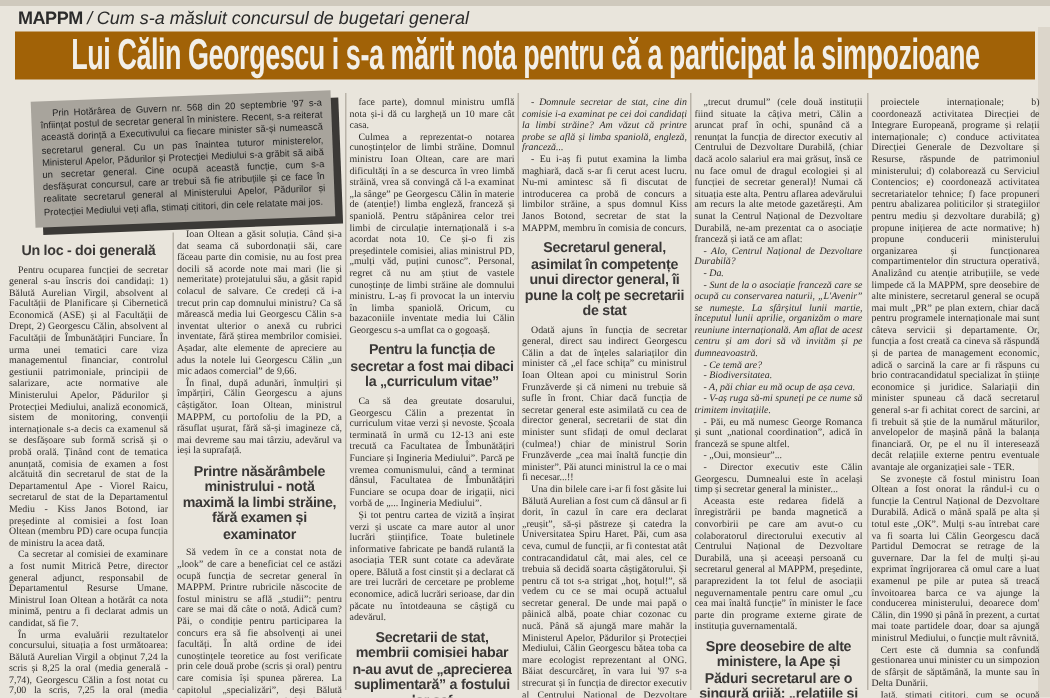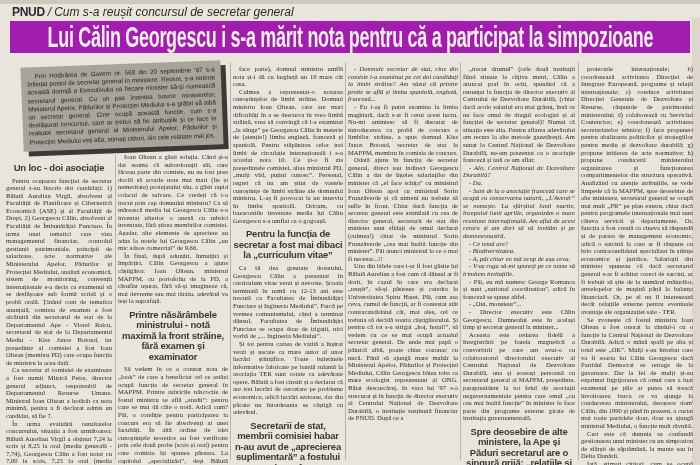--- a/index.html
+++ b/index.html
@@ -13,21 +13,21 @@
   .topbar { position:absolute; left:0; top:0; width:700px; height:4px; background:#cfc9bd; }
   .kicker {
     position:absolute; left:12px; top:5px; height:14px;
     font-family:"Liberation Sans", sans-serif; font-size:12px; line-height:14px; color:#2b2b2b;
   }
   .kicker .brand { font-weight:bold; letter-spacing:-0.3px; }
   .kicker .sep { font-style:italic; margin:0 3px; }
   .kicker .section { font-style:italic; }
   .headline-bar {
     position:absolute; left:10px; top:21px; width:680px; height:32px;
-    background:#a21caf;
+    background:#a16207;
     display:flex; align-items:center; justify-content:center;
     overflow:hidden;
   }
   .headline {
     font-family:"Liberation Sans", sans-serif; font-weight:bold;
     font-size:29px; line-height:32px; color:#f2efe8;
     transform:scaleX(0.62); transform-origin:center; white-space:nowrap;
     letter-spacing:-0.5px;
   }
   .lead-box {
@@ -61,66 +61,67 @@
   .rule { position:absolute; width:1px; background:#b9b3a8; }
   .right-shadow { position:absolute; right:0; top:18px; width:8px; height:447px; background:#dcd6cb; }
 </style>
 </head>
 <body>
 
 <div class="topbar"></div>
 <div class="right-shadow"></div>
 
 <div class="kicker">
-  <span class="brand">PNUD</span><span class="sep">/</span><span class="section">Cum s-a reușit concursul de secretar general</span>
+  <span class="brand">MAPPM</span><span class="sep">/</span><span class="section">Cum s-a măsluit concursul de bugetari general</span>
 </div>
 
 <div class="headline-bar">
   <div class="headline">Lui Călin Georgescu i s-a mărit nota pentru că a participat la simpozioane</div>
 </div>
 
 <div class="lead-box">
   <div class="lead-text">Prin Hotărârea de Guvern nr. 568 din 20 septembrie '97 s-a înființat postul de secretar general în ministere. Recent, s-a reiterat această dorință a Executivului ca fiecare minister să-și numească secretarul general. Cu un pas înaintea tuturor ministerelor, Ministerul Apelor, Pădurilor și Protecției Mediului s-a grăbit să aibă un secretar general. Cine ocupă această funcție, cum s-a desfășurat concursul, care ar trebui să fie atribuțiile și ce face în realitate secretarul general al Ministerului Apelor, Pădurilor și Protecției Mediului veți afla, stimați cititori, din cele relatate mai jos.</div>
 </div>
 
 <div class="rule" style="left:115px; top:155px; height:305px;"></div>
 <div class="rule" style="left:230px; top:62px; height:398px;"></div>
 <div class="rule" style="left:345px; top:62px; height:398px;"></div>
 <div class="rule" style="left:460px; top:62px; height:398px;"></div>
 <div class="rule" style="left:578px; top:62px; height:398px;"></div>
 
 <div class="col col1">
-  <div class="sub">Un loc - doi asociație</div>
+  <div class="sub">Un loc - doi generală</div>
   <p>Pentru ocuparea funcției de secretar general s-au înscris doi candidați: 1) Bălută Aurelian Virgil, absolvent al Facultății de Planificare și Cibernetică Economică (ASE) și al Facultății de Drept, 2) Georgescu Călin, absolvent al Facultății de Îmbunătățiri Funciare. În urma unei tematici care viza managementul financiar, controlul gestiunii patrimoniale, principii de salarizare, acte normative ale Ministerului Apelor, Pădurilor și Protecției Mediului, analiză economică, sistem de monitoring, convenții internaționale s-a decis ca examenul să se desfășoare sub formă scrisă și o probă orală. Ținând cont de tematica anunțată, comisia de examen a fost alcătuită din secretarul de stat de la Departamentul Ape - Viorel Raicu, secretarul de stat de la Departamentul Mediu - Kiss Janos Botond, iar președinte al comisiei a fost Ioan Oltean (membru PD) care ocupa funcția de ministru la acea dată.</p>
   <p>Ca secretar al comisiei de examinare a fost numit Mitrică Petre, director general adjunct, responsabil de Departamentul Resurse Umane. Ministrul Ioan Oltean a hotărât ca nota minimă, pentru a fi declarat admis un candidat, să fie 7.</p>
   <p>În urma evaluării rezultatelor concursului, situația a fost următoarea: Bălută Aurelian Virgil a obținut 7,24 la scris și 8,25 la oral (media generală - 7,74), Georgescu Călin a fost notat cu 7,00 la scris, 7,25 la oral (media generală - 7,12). După toate calculele aritmetice „reușit” trebuia să fie Bălută Aurelian Virgil. Dar instrucțiunile de la PD erau să fie instalat în funcție Georgescu Călin, așa că unor ministrul</p>
 </div>
 
 <div class="col col2">
   <p>Ioan Oltean a găsit soluția. Când și-a dat seama că subordonații săi, care făceau parte din comisie, nu au fost prea docili să acorde note mai mari (lie și nemeritate) protejatului său, a găsit rapid colacul de salvare. Ce credeți că i-a trecut prin cap domnului ministru? Ca să mărească media lui Georgescu Călin s-a inventat ulterior o anexă cu rubrici inventate, fără știrea membrilor comisiei. Așadar, alte elemente de apreciere au adus la notele lui Georgescu Călin „un mic adaos comercial” de 9,66.</p>
   <p>În final, după adunări, înmulțiri și împărțiri, Călin Georgescu a ajuns câștigător. Ioan Oltean, ministrul MAPPM, cu portofoliu de la PD, a răsuflat ușurat, fără să-și imagineze că, mai devreme sau mai târziu, adevărul va ieși la suprafață.</p>
-  <div class="sub">Printre năsărâmbele ministrului - notă maximă la front străine, fără examen și examinator</div>
+  <div class="sub">Printre năsărâmbele ministrului - notă maximă la limbi străine, fără examen și examinator</div>
   <p>Să vedem în ce a constat nota de „look” de care a beneficiat cel ce astăzi ocupă funcția de secretar general în MAPPM. Printre rubricile născocite de fostul ministru se află „studii”: pentru care se mai dă câte o notă. Adică cum? Păi, o condiție pentru participarea la concurs era să fie absolvenți ai unei facultăți. În altă ordine de idei cunoștințele teoretice au fost verificate prin cele două probe (scris și oral) pentru care comisia își spunea părerea. La capitolul „specializări”, deși Bălută Aurelian a urmat cursuri în sistemul bancar, esențiale muncii, adică tocmai de ce ar fi avut nevoie cel ce trebuia să ocupe postul de secretar general, el primește o notă de 9, în schimb pentru protejatul „superspecializat” în simpozioane organizate de TER (asociație din care Georgescu</p>
 </div>
 
 <div class="col col3">
   <p>face parte), domnul ministru umflă nota și-i dă cu largheță un 10 mare cât casa.</p>
   <p>Culmea a reprezentat-o notarea cunoștințelor de limbi străine. Domnul ministru Ioan Oltean, care are mari dificultăți în a se descurca în vreo limbă străină, vrea să convingă că l-a examinat „la sânge” pe Georgescu Călin în materie de (atenție!) limba engleză, franceză și spaniolă. Pentru stăpânirea celor trei limbi de circulație internațională i s-a acordat nota 10. Ce și-o fi zis președintele comisiei, alias ministrul PD, „mulți văd, puțini cunosc”. Personal, regret că nu am știut de vastele cunoștințe de limbi străine ale domnului ministru. L-aș fi provocat la un interviu în limba spaniolă. Oricum, cu bazaconiile inventate media lui Călin Georgescu s-a umflat ca o gogoașă.</p>
   <div class="sub">Pentru la funcția de secretar a fost mai dibaci la „curriculum vitae”</div>
   <p>Ca să dea greutate dosarului, Georgescu Călin a prezentat în curriculum vitae verzi și nevoste. Școala terminată în urmă cu 12-13 ani este trecută ca Facultatea de Îmbunătățiri Funciare și Ingineria Mediului”. Parcă pe vremea comunismului, când a terminat dânsul, Facultatea de Îmbunătățiri Funciare se ocupa doar de irigații, nici vorbă de „... Ingineria Mediului”.</p>
   <p>Și tot pentru cartea de vizită a înșirat verzi și uscate ca mare autor al unor lucrări științifice. Toate buletinele informative fabricate pe bandă rulantă la asociația TER sunt cotate ca adevărate opere. Bălută a fost cinstit și a declarat că are trei lucrări de cercetare pe probleme economice, adică lucrări serioase, dar din păcate nu întotdeauna se câștigă cu adevărul.</p>
   <div class="sub">Secretarii de stat, membrii comisiei habar n-au avut de „aprecierea suplimentară” a fostului lor șef</div>
 
 </div>
 
 <div class="col col4">
   <div class="italic">
     <p>- Domnule secretar de stat, cine din comisie i-a examinat pe cei doi candidați la limbi străine? Am văzut că printre probe se află și limba spaniolă, engleză, franceză...</p>
   </div>
   <p>- Eu i-aș fi putut examina la limba maghiară, dacă s-ar fi cerut acest lucru. Nu-mi amintesc să fi discutat de introducerea ca probă de concurs a limbilor străine, a spus domnul Kiss Janos Botond, secretar de stat la MAPPM, membru în comisia de concurs.</p>
+  <div class="sub">Secretarul general, asimilat în competențe unui director general, îi pune la colț pe secretarii de stat</div>
   <p>Odată ajuns în funcția de secretar general, direct sau indirect Georgescu Călin a dat de înțeles salariaților din minister că „el face schița” cu ministrul Ioan Oltean apoi cu ministrul Sorin Frunzăverde și că nimeni nu trebuie să sufle în front. Chiar dacă funcția de secretar general este asimilată cu cea de director general, secretarii de stat din minister sunt sfidați de omul declarat (culmea!) chiar de ministrul Sorin Frunzăverde „cea mai înaltă funcție din minister”. Păi atunci ministrul la ce o mai fi necesar...!!</p>
   <p>Una din bilele care i-ar fi fost găsite lui Bălută Aurelian a fost cum că dânsul ar fi dorit, în cazul în care era declarat „reușit”, să-și păstreze și catedra la Universitatea Spiru Haret. Păi, cum asa ceva, cumul de funcții, ar fi contestat atât contracandidatul cât, mai ales, cel ce trebuia să decidă soarta câștigătorului. Și pentru că tot s-a strigat „hoț, hoțul!”, să vedem cu ce se mai ocupă actualul secretar general. De unde mai papă o pâinică albă, poate chiar cozonac cu nucă. Până să ajungă mare mahăr la Ministerul Apelor, Pădurilor și Protecției Mediului, Călin Georgescu bătea toba ca mare ecologist reprezentant al ONG. Băiat descurcăreț, în vara lui '97 s-a strecurat și în funcția de director executiv al Centrului Național de Dezvoltare Durabilă, o instituție susținută financiar de PNUD. După ce a</p>
 </div>
 
 <div class="col col5">
   <p>„trecut drumul” (cele două instituții fiind situate la câțiva metri, Călin a aruncat praf în ochi, spunând că a renunțat la funcția de director executiv al Centrului de Dezvoltare Durabilă, (chiar dacă acolo salariul era mai grăsuț, însă ce nu face omul de dragul ecologiei și al funcției de secretar general)! Numai că situația este alta. Pentru aflarea adevărului am recurs la alte metode gazetărești. Am sunat la Centrul Național de Dezvoltare Durabilă, ne-am prezentat ca o asociație franceză și iată ce am aflat:</p>
   <div class="italic">
     <p>- Alo, Centrul Național de Dezvoltare Durabilă?</p>
     <p>- Da.</p>
     <p>- Sunt de la o asociație franceză care se ocupă cu conservarea naturii, „L'Avenir” se numește. La sfârșitul lunii martie, începutul lunii aprilie, organizăm o mare reuniune internațională. Am aflat de acest centru și am dori să vă invităm și pe dumneavoastră.</p>

